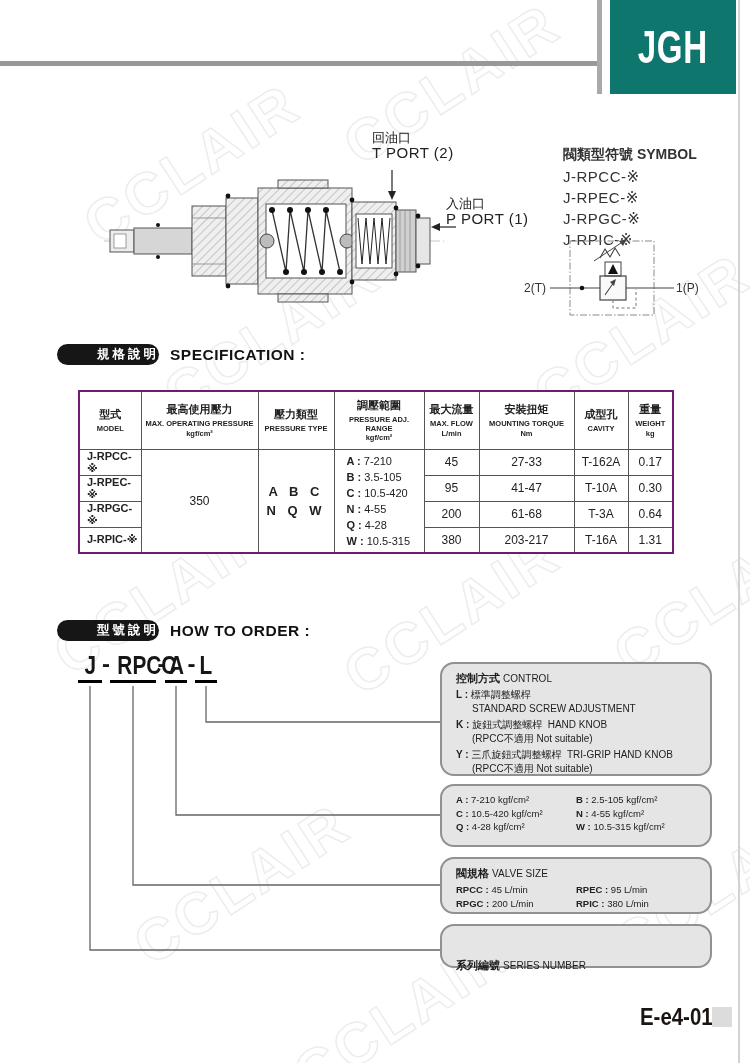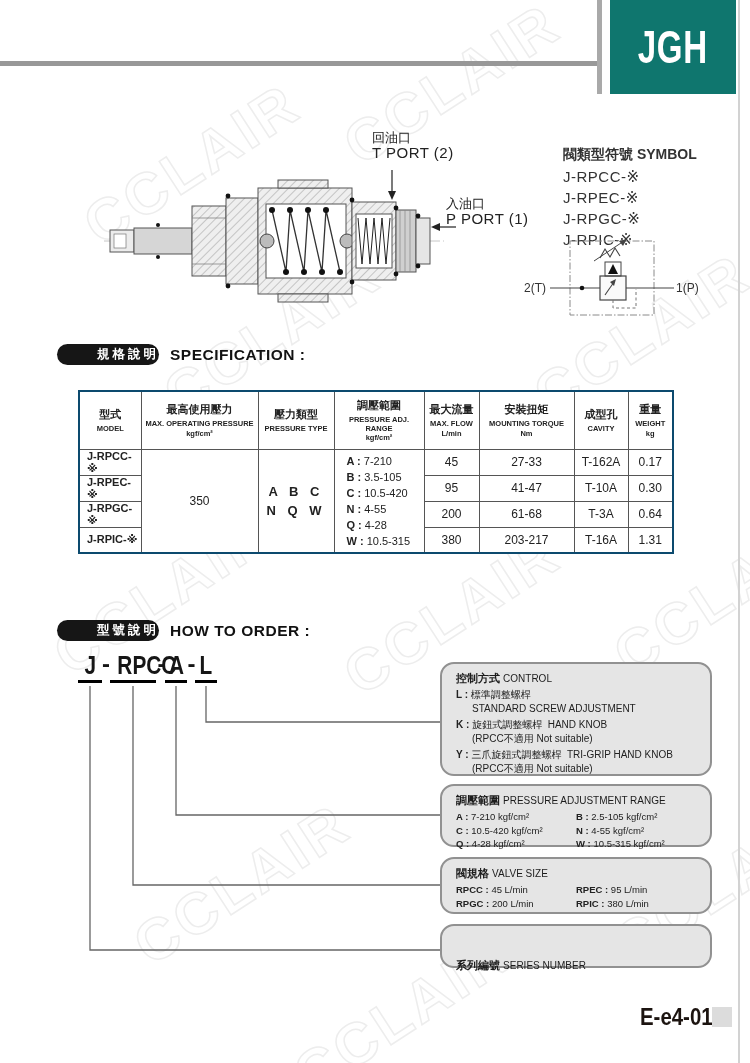--- a/index.html
+++ b/index.html
@@ -38,21 +38,21 @@
 
   
   .badge { width:102px; height:21px; background:#161616; border-radius:11px; color:#fff;
            font-size:12.5px; font-weight:bold; letter-spacing:3px; text-align:right; line-height:21px; }
   .sec-heading { font-size:15.5px; font-weight:bold; color:#111; letter-spacing:0.5px; }
 
   
   .spec-table { left:78px; top:390px; }
   table { border-collapse:collapse; table-layout:fixed; width:594px; background:#fff; }
   table, th, td { border:1px solid #555; }
-  table { border:2px solid #0c4a6e; }
+  table { border:2px solid #701a75; }
   th { height:58px; vertical-align:middle; text-align:center; font-weight:normal; padding:2px 1px; }
   .th-zh { display:block; font-size:11px; color:#222; font-weight:600; margin-bottom:2px; }
   .th-en, .th-unit { display:block; font-size:7.5px; font-weight:bold; color:#222; line-height:1.25; }
   td { height:26px; font-size:12px; color:#222; text-align:center; vertical-align:middle; }
   td.model { text-align:left; padding-left:7px; font-size:11px; font-weight:bold; }
   td.ranges { text-align:left; padding-left:12px; font-size:11px; }
   .range-line { line-height:16px; white-space:nowrap; }
   .range-line .k { font-weight:bold; }
   .range-line .k::after { content:" : "; font-weight:bold; }
   td.types { font-size:13px; font-weight:bold; letter-spacing:4px; line-height:19px; }
@@ -334,21 +334,20 @@
     <div class="title"><span class="zh">控制方式</span> <span class="en">CONTROL</span></div>
     <div class="ol-line"><span class="k">L</span><span>標準調整螺桿</span></div>
     <div class="ol-indent">STANDARD SCREW ADJUSTMENT</div>
     <div class="ol-line" style="margin-top:3px;"><span class="k">K</span><span>旋鈕式調整螺桿</span>&nbsp;&nbsp;<span>HAND KNOB</span></div>
     <div class="ol-indent">(RPCC不適用 Not suitable)</div>
     <div class="ol-line" style="margin-top:3px;"><span class="k">Y</span><span>三爪旋鈕式調整螺桿</span>&nbsp;&nbsp;<span>TRI-GRIP HAND KNOB</span></div>
     <div class="ol-indent">(RPCC不適用 Not suitable)</div>
   </div>
 
   <div class="obox" style="top:784px; height:63px;">
-    <div class="title"><span class="zh">調壓範圍</span> <span class="en">PRESSURE ADJUSTMENT RANGE</span></div>
     <div class="kv-grid">
       <div class="kv"><span class="k">A</span><span>7-210 kgf/cm²</span></div>
       <div class="kv"><span class="k">B</span><span>2.5-105 kgf/cm²</span></div>
       <div class="kv"><span class="k">C</span><span>10.5-420 kgf/cm²</span></div>
       <div class="kv"><span class="k">N</span><span>4-55 kgf/cm²</span></div>
       <div class="kv"><span class="k">Q</span><span>4-28 kgf/cm²</span></div>
       <div class="kv"><span class="k">W</span><span>10.5-315 kgf/cm²</span></div>
     </div>
   </div>
 

